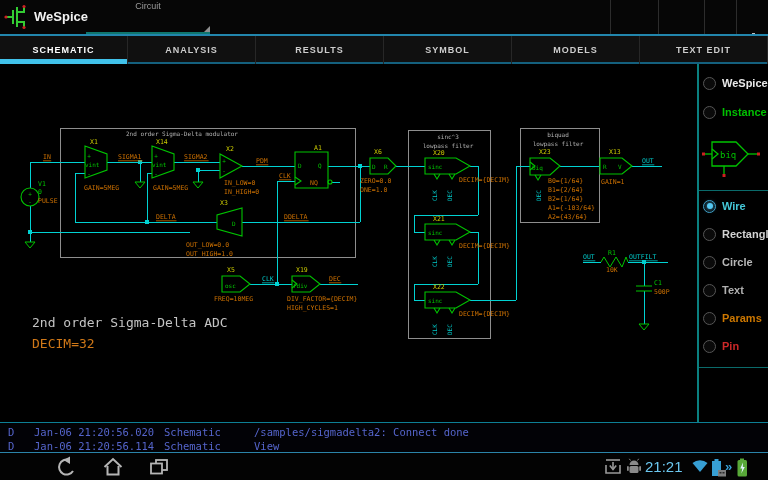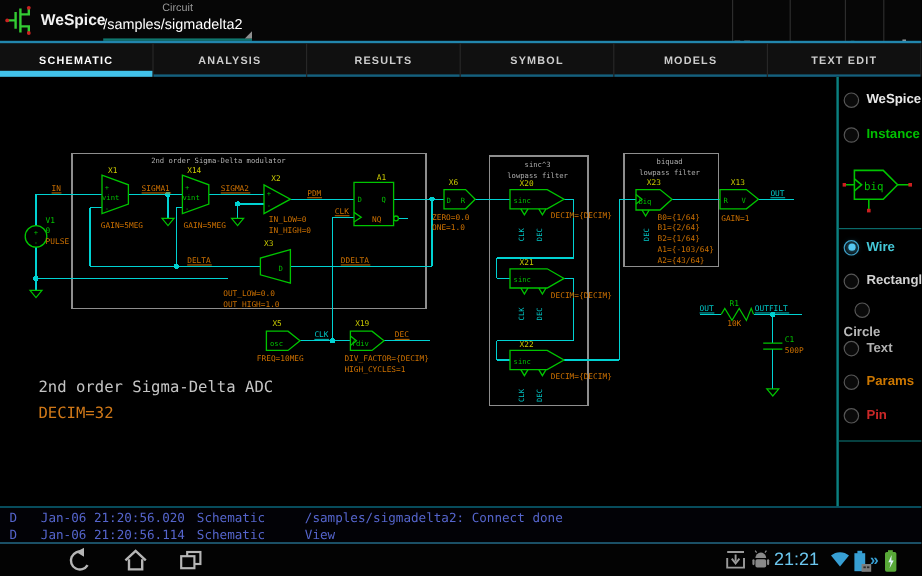--- a/index.html
+++ b/index.html
@@ -89,21 +89,20 @@
       <path d="M13,9 H20 V4"></path>
         <path d="M13,19 H20 V24"></path>
     </g>
     <circle cx="2" cy="14" r="1.6" fill="#cc2222"></circle>
       <circle cx="20" cy="3.5" r="1.6" fill="#cc2222"></circle>
       <circle cx="20" cy="24.5" r="1.6" fill="#cc2222"></circle>
   </svg>
   <span id="appname">WeSpice</span>
   <div id="spinner">
     <span class="spin-label">Circuit</span>
-    <span class="spin-value">/samples/sigmadelta2</span>
     <i id="spin-caret"></i>
   </div>
   <div class="tb-btn" id="btn-full">
     <svg width="15" height="15" viewBox="0 0 15 15">
       <g stroke="#ddd" stroke-width="1.4">
           <line x1="4" y1="4" x2="11" y2="11"></line>
           <line x1="11" y1="4" x2="4" y2="11"></line>
         </g>
       <g fill="#ddd">
           <polygon points="1,1 6,1 1,6"></polygon>
@@ -397,21 +396,21 @@
     <div class="tool sel" style="top: 132px;">
       <span class="radio">
         <span class="dotball"></span>
       </span>
       <span class="lbl" style="color: rgb(69, 200, 216);">Wire</span>
     </div>
     <div class="tool" style="top: 160px;">
       <span class="radio"></span>
       <span class="lbl" style="color: rgb(210, 210, 210);">Rectangle</span>
     </div>
-    <div class="tool" style="top: 188px; flex-direction: column;">
+    <div class="tool" style="top: 188px;">
       <span class="radio"></span>
       <span class="lbl" style="color: rgb(184, 184, 184);">Circle</span>
     </div>
     <div class="tool" style="top: 216px;">
       <span class="radio"></span>
       <span class="lbl" style="color: rgb(176, 176, 176);">Text</span>
     </div>
     <div class="tool" style="top: 244px;">
       <span class="radio"></span>
       <span class="lbl" style="color: rgb(204, 119, 0);">Params</span>

